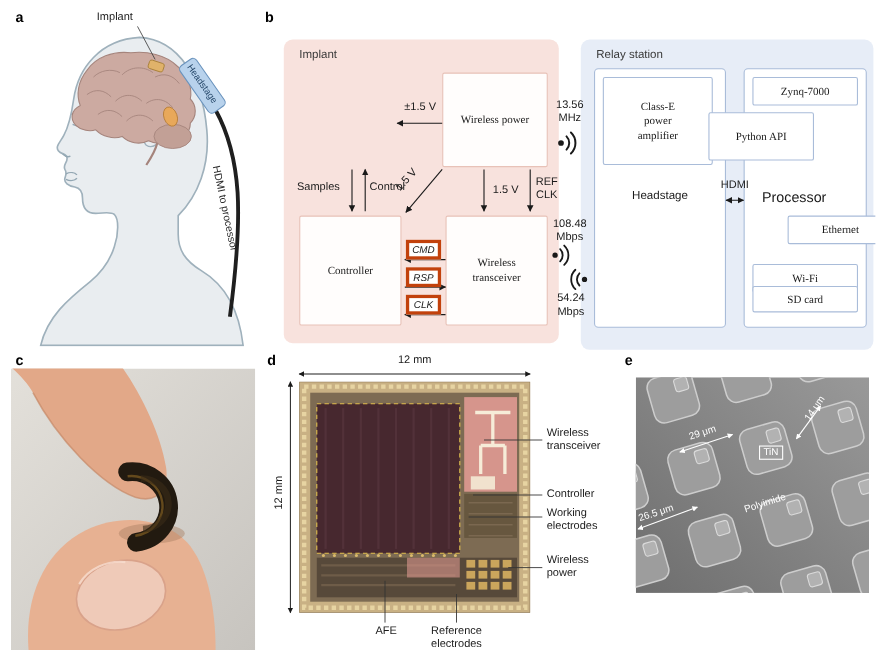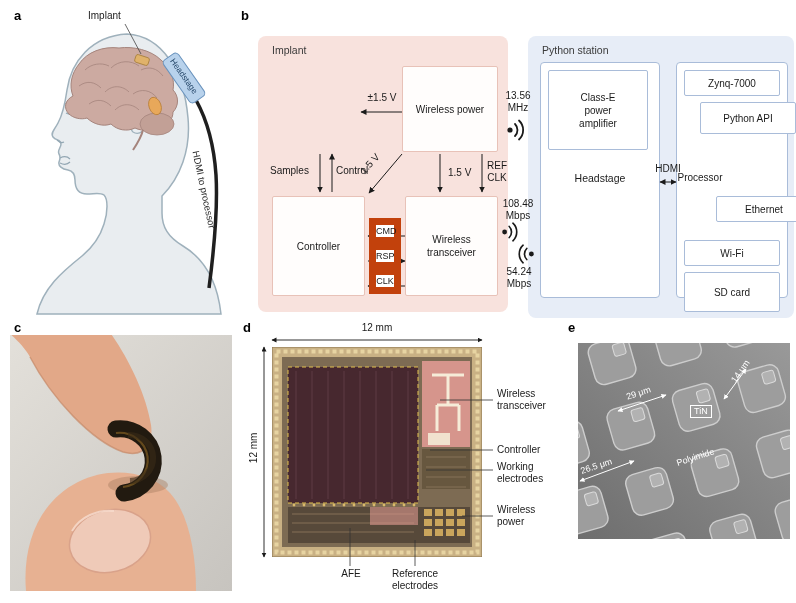--- a/index.html
+++ b/index.html
@@ -7,25 +7,25 @@
   .page{position:relative;width:796px;height:603px;background:#fff;overflow:hidden;}
   .abs{position:absolute;}
   .pletter{position:absolute;font-size:13px;font-weight:700;color:#000;}
   .lbl{position:absolute;font-size:10px;line-height:1.18;color:#1a1a1a;}
   .lbl.c{text-align:center}
   .lbl.r{text-align:left}
   .lbl.small{font-size:9px;}
   .ttl{position:absolute;font-size:10.5px;color:#3a3a3a;}
   .region{position:absolute;border-radius:8px;}
   .bbox{position:absolute;display:flex;align-items:center;justify-content:center;text-align:center;
-        font-size:10px;line-height:1.3;color:#1a1a1a;border:1px solid;border-radius:2px;}
+        font-size:10px;line-height:1.3;color:#1a1a1a;border:1px solid;border-radius:2px;font-family:Liberation Serif, serif;}
   .ibox{background:#fffdfc;border-color:#e8c2b8;}
   .rbox{background:#ffffff;border-color:#a9bcd9;}
-  .tag{position:absolute;border:7px solid #c2410c;background:#fff;font-size:9px;line-height:12px;
-       text-align:center;color:#1a1a1a;}
+  .tag{position:absolute;border:3px solid #c2410c;background:#fff;font-size:9px;line-height:12px;
+       text-align:center;color:#1a1a1a;font-style:italic;}
   .white{color:#ffffff;}
   .tinbox{position:absolute;border:1px solid #ffffff;color:#fff;font-size:9px;line-height:11px;padding:0 3px;}
   svg{position:absolute;overflow:hidden;}
 </style>
 </head>
 <body>
 
 <div class="page">
 
   <div class="pletter" style="left:14px;top:8px">a</div>
@@ -65,37 +65,37 @@
   <div class="lbl" style="left:88px;top:10px">Implant</div>
   <div class="lbl c" style="left:154px;top:71px;width:60px;font-size:8.5px;color:#27496b;transform:rotate(55deg)">Headstage</div>
   <div class="lbl c" style="left:148px;top:184px;width:112px;font-size:9.5px;color:#2a2a2a;transform:rotate(78deg)">HDMI to processor</div>
 
   <div class="pletter" style="left:241px;top:8px">b</div>
 
   <div class="region" style="left:258px;top:36px;width:250px;height:276px;background:#f8e2dd"></div>
   <div class="region" style="left:528px;top:36px;width:266px;height:282px;background:#e7edf7"></div>
 
   <div class="ttl" style="left:272px;top:44px">Implant</div>
-  <div class="ttl" style="left:542px;top:44px">Python station</div>
+  <div class="ttl" style="left:542px;top:44px">Relay station</div>
 
   <div class="bbox ibox" style="left:402px;top:66px;width:96px;height:86px;padding:2px">Wireless power</div>
   <div class="bbox ibox" style="left:272px;top:196px;width:93px;height:100px;padding:2px">Controller</div>
   <div class="bbox ibox" style="left:405px;top:196px;width:93px;height:100px;padding:0 14px">Wireless transceiver</div>
 
   <div class="bbox rbox" style="left:540px;top:62px;width:120px;height:236px;border-radius:4px"></div>
   <div class="bbox rbox" style="left:548px;top:70px;width:100px;height:80px;padding:0 22px">Class-E power amplifier</div>
   <div class="lbl c" style="left:540px;top:172px;width:120px;font-size:10.5px">Headstage</div>
 
   <div class="bbox rbox" style="left:676px;top:62px;width:112px;height:236px;border-radius:4px"></div>
   <div class="bbox rbox" style="left:684px;top:70px;width:96px;height:26px">Zynq-7000</div>
-  <div class="bbox rbox" style="left:700px;top:102px;width:96px;height:32px">Python API</div>
-  <div class="lbl c" style="left:652px;top:172px;width:96px;font-size:10px">Processor</div>
+  <div class="bbox rbox" style="left:644px;top:102px;width:96px;height:44px">Python API</div>
+  <div class="lbl c" style="left:674px;top:172px;width:96px;font-size:13px">Processor</div>
   <div class="bbox rbox" style="left:716px;top:196px;width:96px;height:26px">Ethernet</div>
   <div class="bbox rbox" style="left:684px;top:240px;width:96px;height:26px">Wi-Fi</div>
-  <div class="bbox rbox" style="left:684px;top:272px;width:96px;height:40px">SD card</div>
+  <div class="bbox rbox" style="left:684px;top:260px;width:96px;height:24px">SD card</div>
 
   <svg class="abs" style="left:240px;top:8px;pointer-events:none" width="556" height="310" viewBox="0 0 556 310">
     <defs>
       <marker id="ah" markerWidth="7" markerHeight="7" refX="5.5" refY="3" orient="auto" markerUnits="userSpaceOnUse">
         <path d="M0,0 L6,3 L0,6 Z" fill="#1a1a1a"></path>
       </marker>
       <marker id="ahs" markerWidth="7" markerHeight="7" refX="5.5" refY="3" orient="auto-start-reverse" markerUnits="userSpaceOnUse">
         <path d="M0,0 L6,3 L0,6 Z" fill="#1a1a1a"></path>
       </marker>
     </defs>

